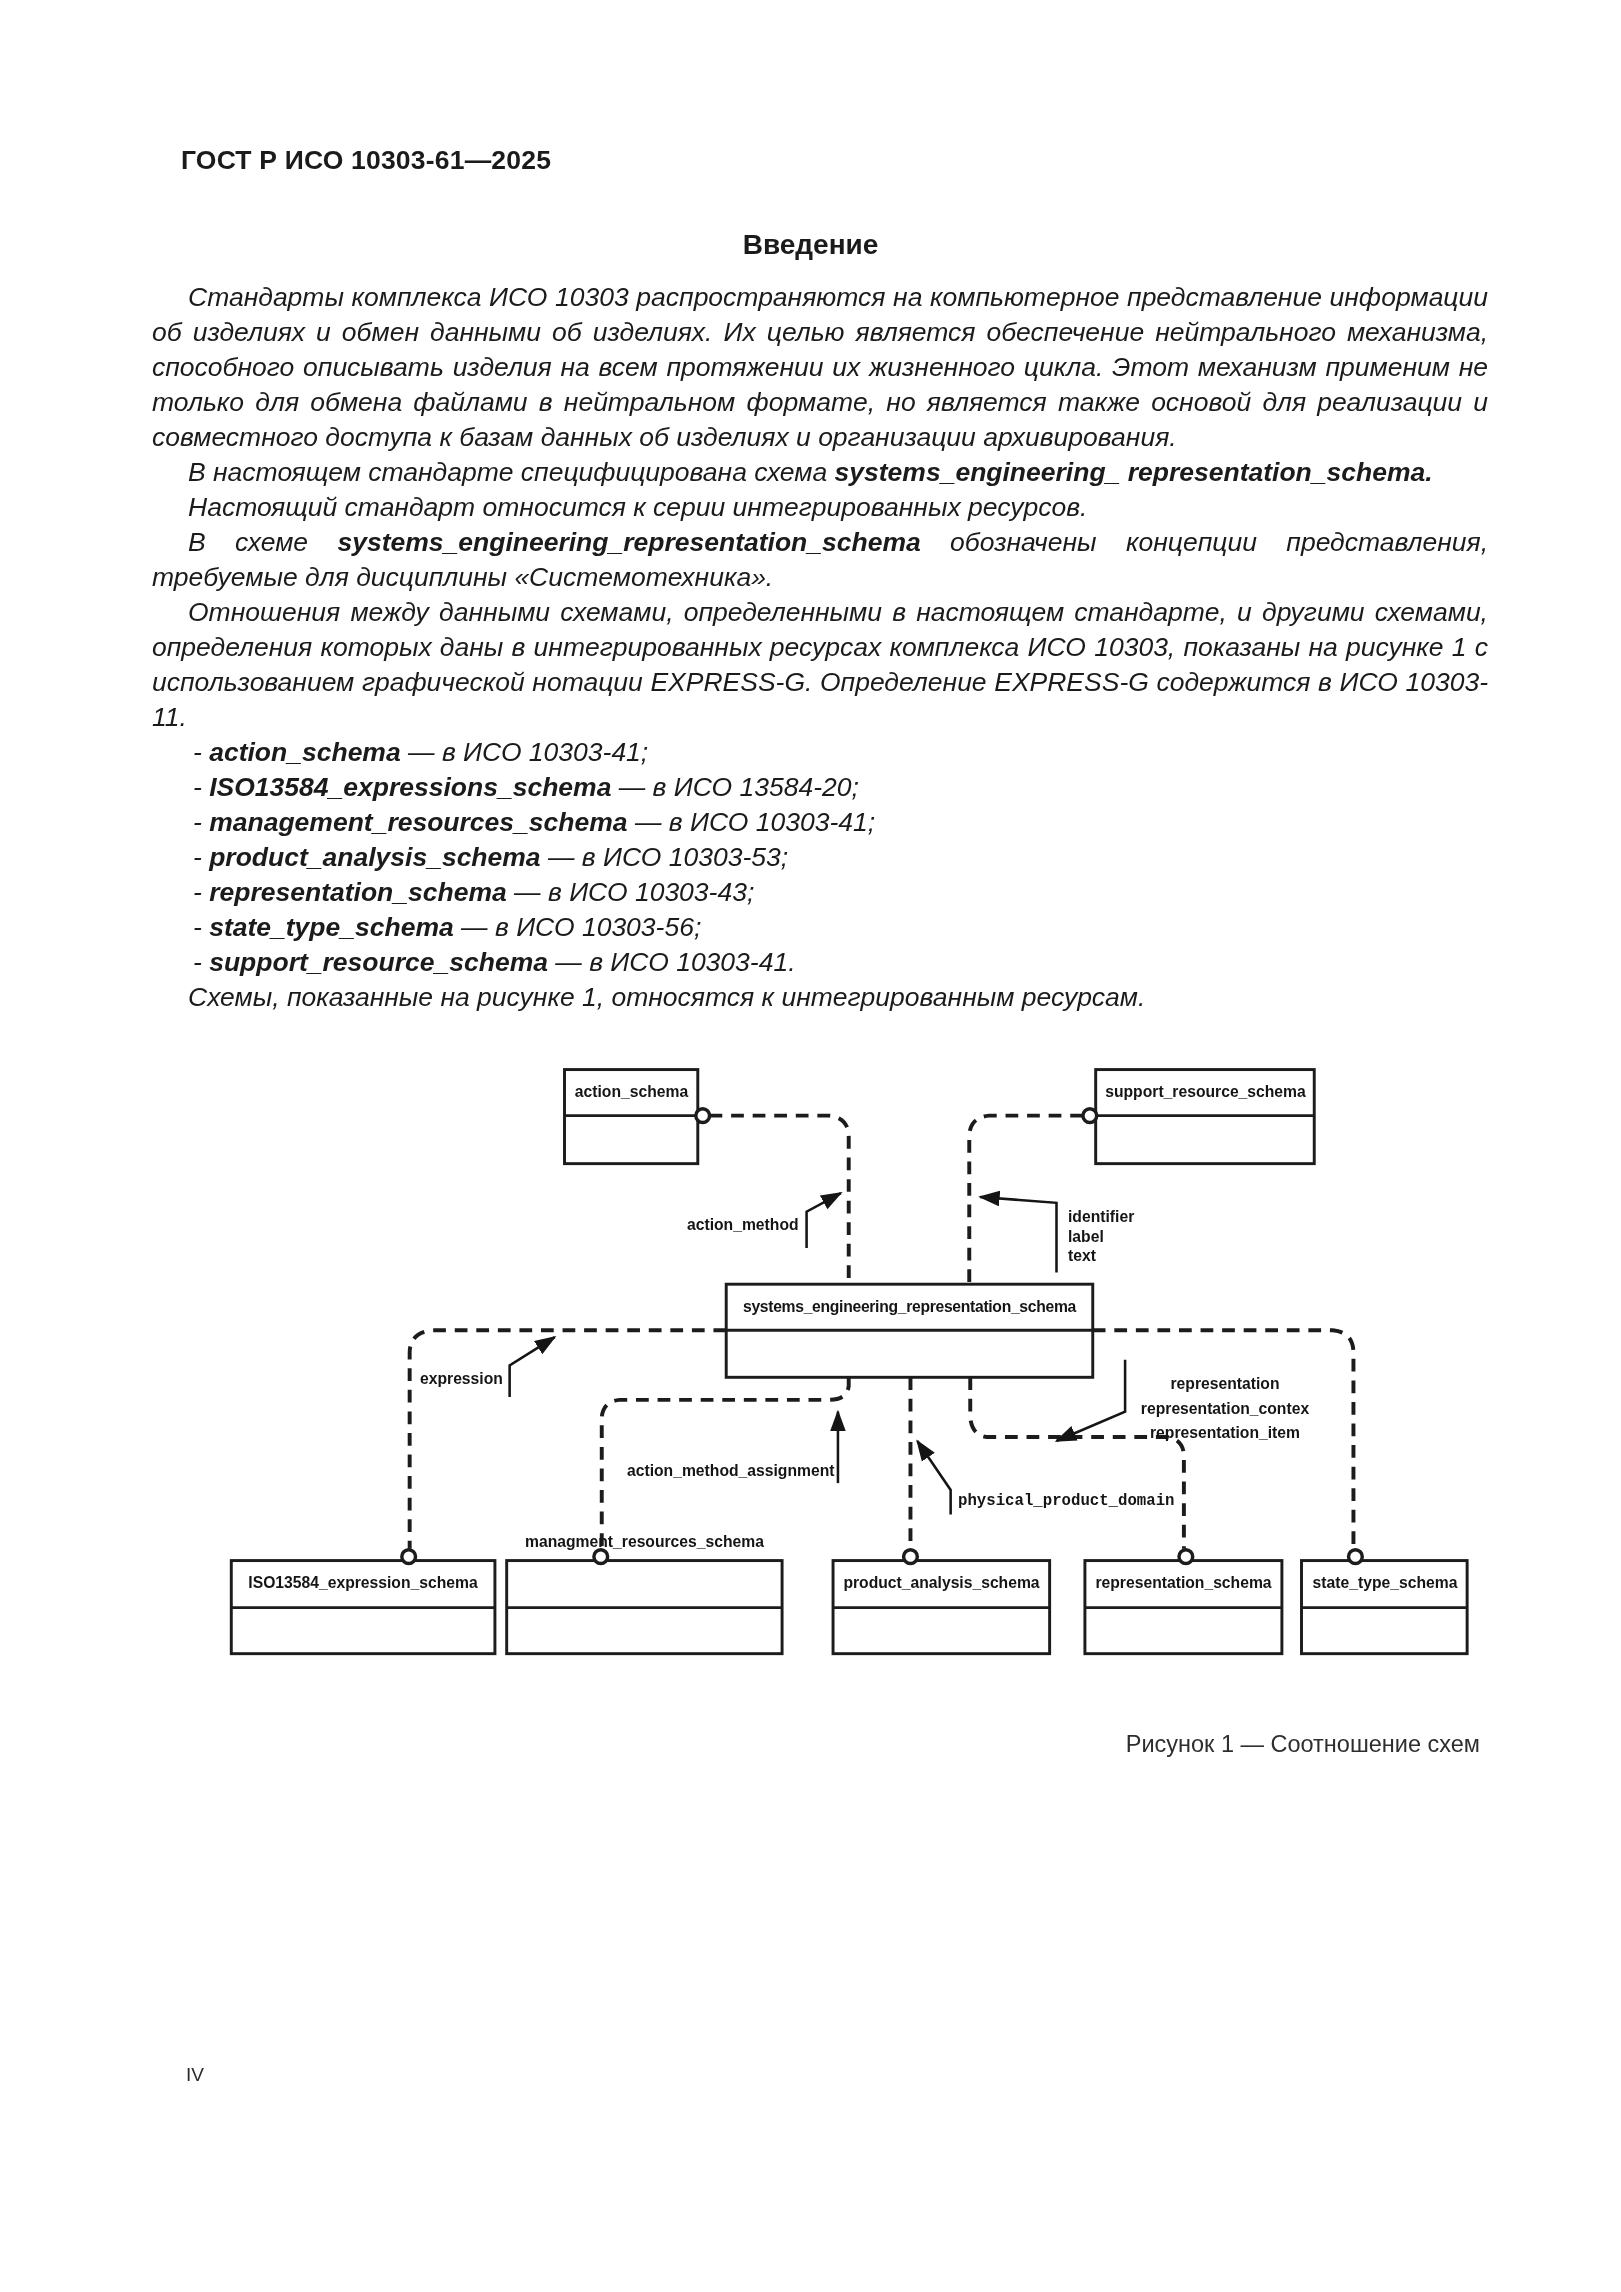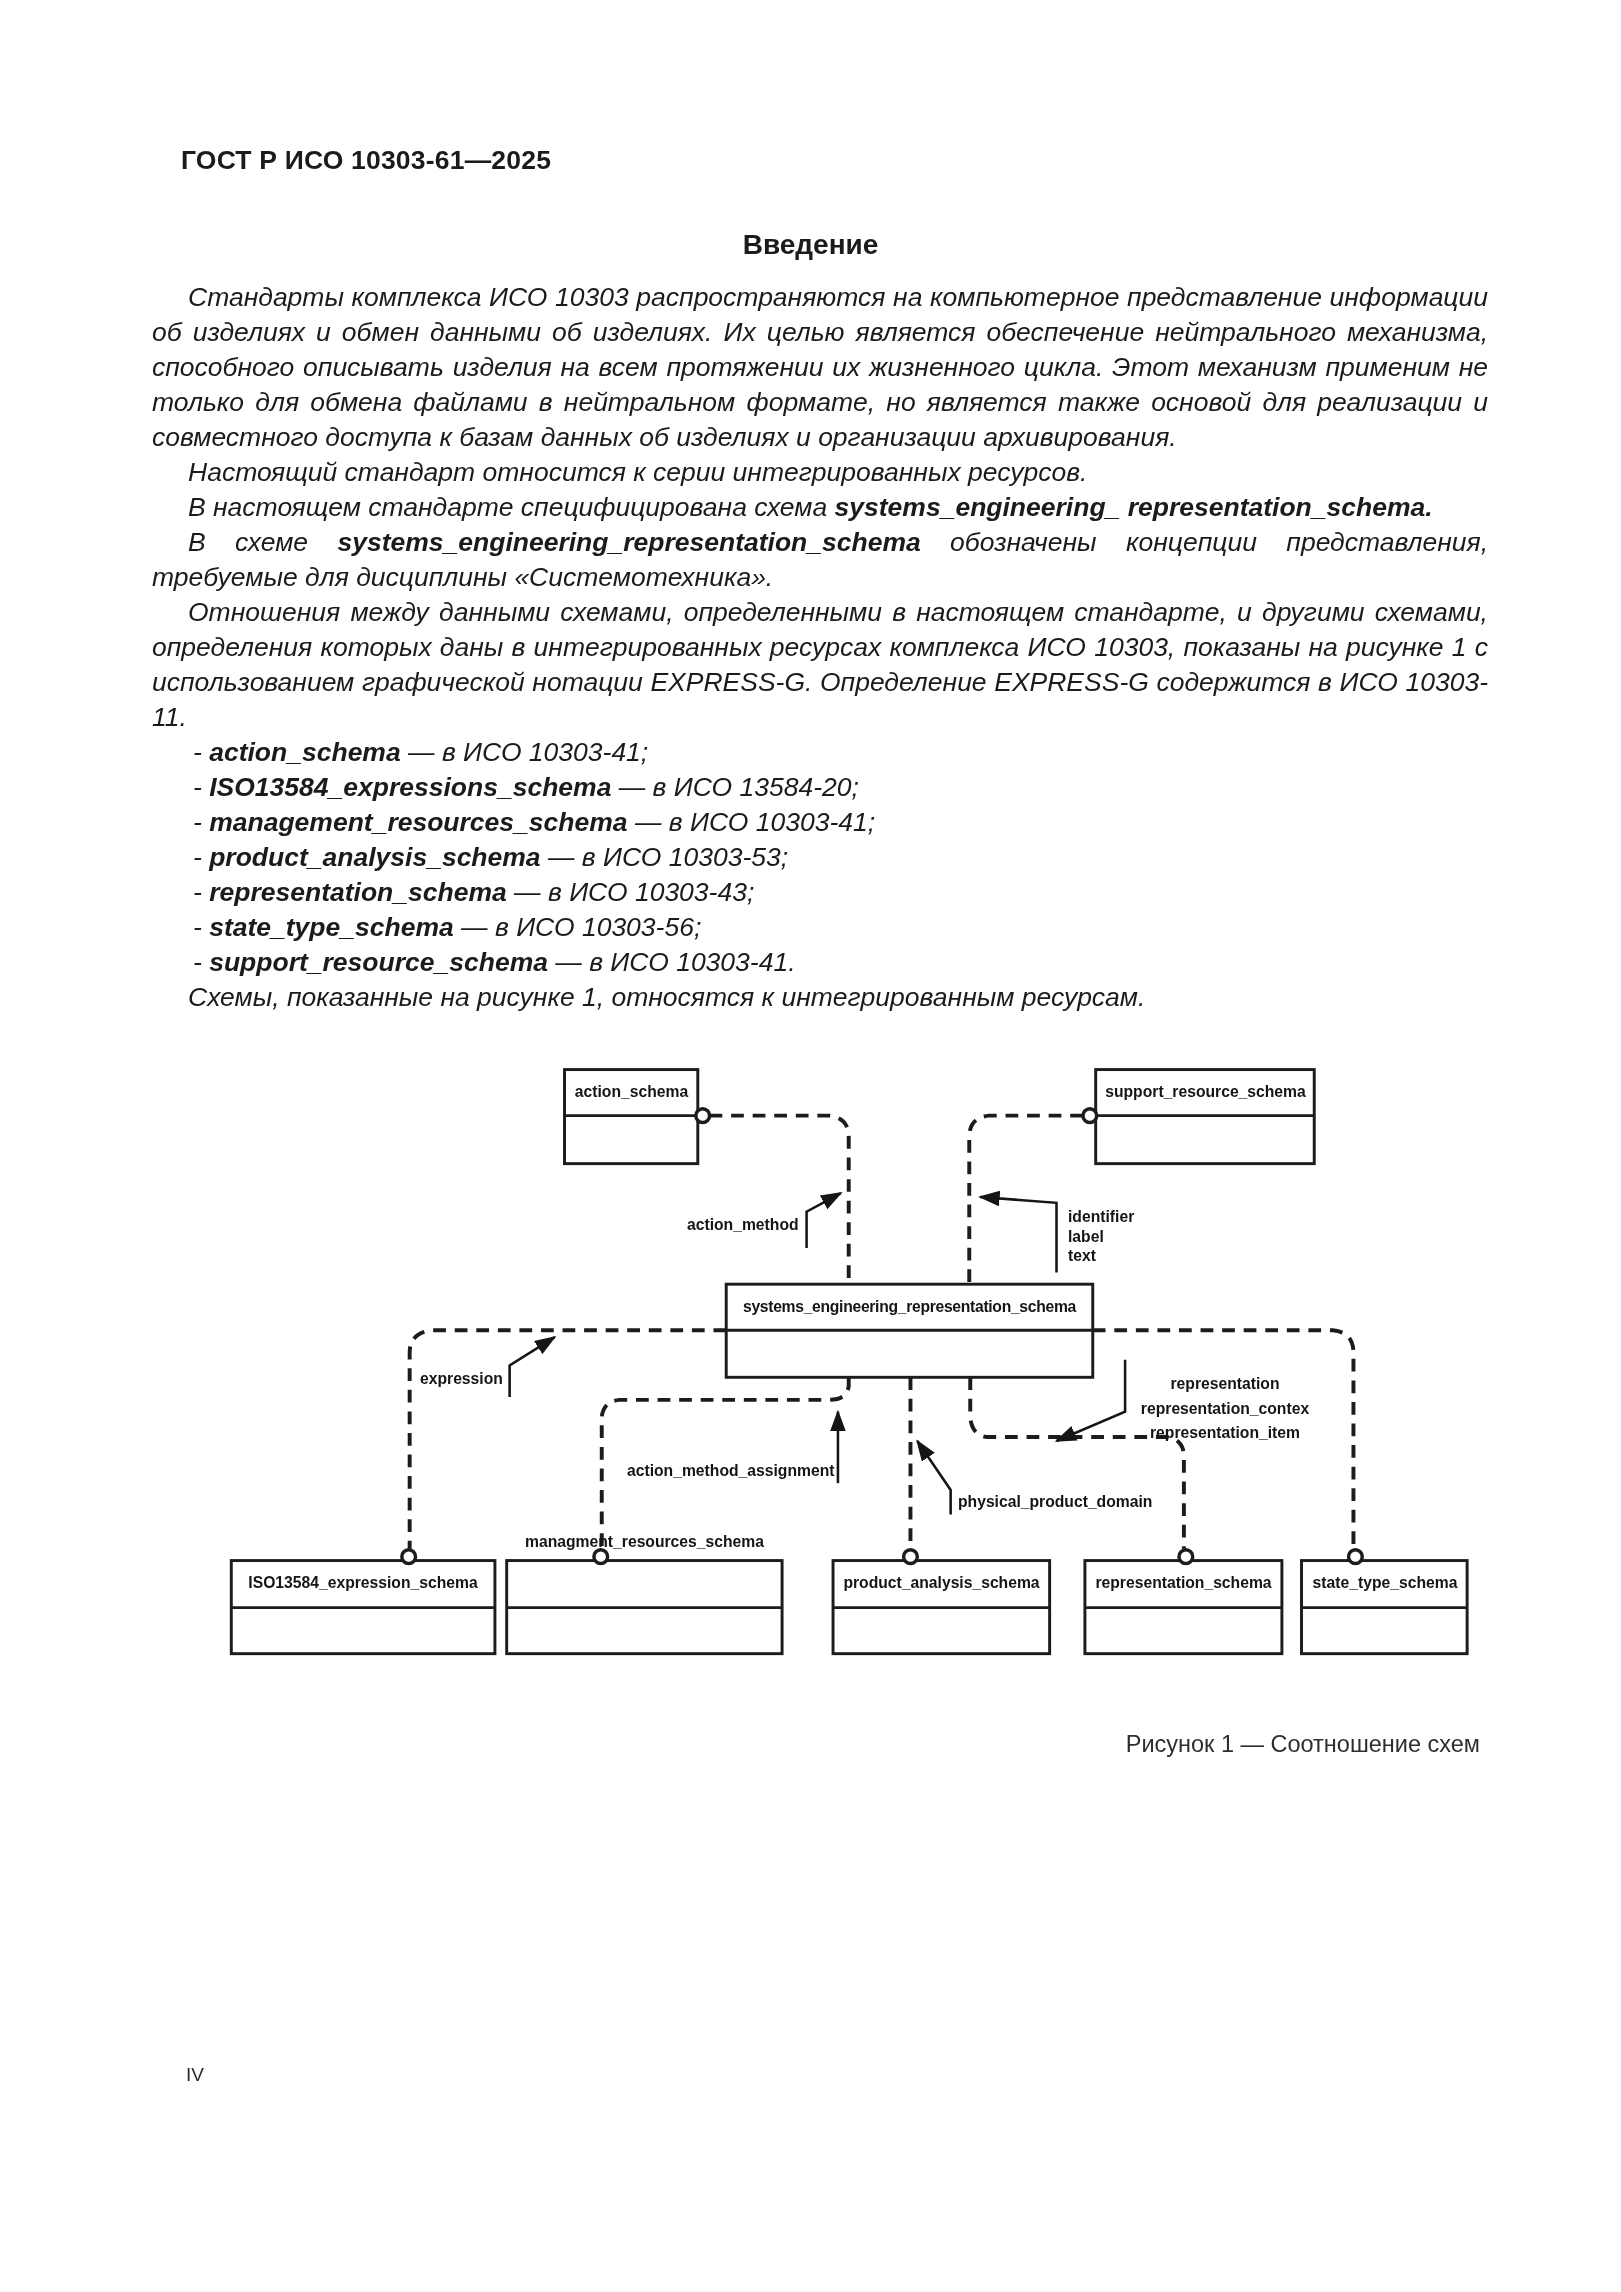--- a/index.html
+++ b/index.html
@@ -47,22 +47,22 @@
 <body>
 
 <div class="page">
 
   <div class="doc-number">ГОСТ Р ИСО 10303-61—2025</div>
 
   <div class="intro-title">Введение</div>
 
   <div class="body-text">
       <p class="para just"><span>Стандарты комплекса ИСО 10303 распространяются на компьютерное представление информации об изделиях и обмен данными об изделиях. Их целью является обеспечение нейтрального механизма, способного описывать изделия на всем протяжении их жизненного цикла. Этот механизм применим не только для обмена файлами в нейтральном формате, но является также основой для реализации и совместного доступа к базам данных об изделиях и организации архивирования.</span></p>
+      <p class="para"><span>В настоящем стандарте специфицирована схема </span><span class="b">systems_engineering_ representation_schema.</span></p>
       <p class="para"><span>Настоящий стандарт относится к серии интегрированных ресурсов.</span></p>
-      <p class="para"><span>В настоящем стандарте специфицирована схема </span><span class="b">systems_engineering_ representation_schema.</span></p>
       <p class="para just"><span>В схеме </span><span class="b">systems_engineering_representation_schema</span><span> обозначены концепции представления, требуемые для дисциплины «Системотехника».</span></p>
       <p class="para just"><span>Отношения между данными схемами, определенными в настоящем стандарте, и другими схемами, определения которых даны в интегрированных ресурсах комплекса ИСО 10303, показаны на рисунке 1 с использованием графической нотации EXPRESS-G. Определение EXPRESS-G содержится в ИСО 10303-11.</span></p>
       <p class="li"><span>- </span><span class="b">action_schema</span><span> — в ИСО 10303-41;</span></p>
       <p class="li"><span>- </span><span class="b">ISO13584_expressions_schema</span><span> — в ИСО 13584-20;</span></p>
       <p class="li"><span>- </span><span class="b">management_resources_schema</span><span> — в ИСО 10303-41;</span></p>
       <p class="li"><span>- </span><span class="b">product_analysis_schema</span><span> — в ИСО 10303-53;</span></p>
       <p class="li"><span>- </span><span class="b">representation_schema</span><span> — в ИСО 10303-43;</span></p>
       <p class="li"><span>- </span><span class="b">state_type_schema</span><span> — в ИСО 10303-56;</span></p>
       <p class="li"><span>- </span><span class="b">support_resource_schema</span><span> — в ИСО 10303-41.</span></p>
       <p class="para"><span>Схемы, показанные на рисунке 1, относятся к интегрированным ресурсам.</span></p>
@@ -139,19 +139,19 @@
     <div>label</div>
     <div>text</div>
   </div>
   <div class="fig-note" style="left:420px;top:1369px;">expression</div>
   <div class="fig-note note-block" style="left:1135px;top:1372px;width:180px;">
     <div>representation</div>
     <div>representation_contex</div>
     <div>representation_item</div>
   </div>
   <div class="fig-note" style="left:627px;top:1461px;">action_method_assignment</div>
-  <div class="fig-note" style="left:958px;top:1492px;">physical_product_domain</div>
+  <div class="fig-note" style="left:958px;top:1492px;font-family:Liberation Mono, monospace;">physical_product_domain</div>
 
   <div class="caption">Рисунок 1 — Соотношение схем</div>
 
   <div class="page-number">IV</div>
 </div>
 
 
 </body></html>

